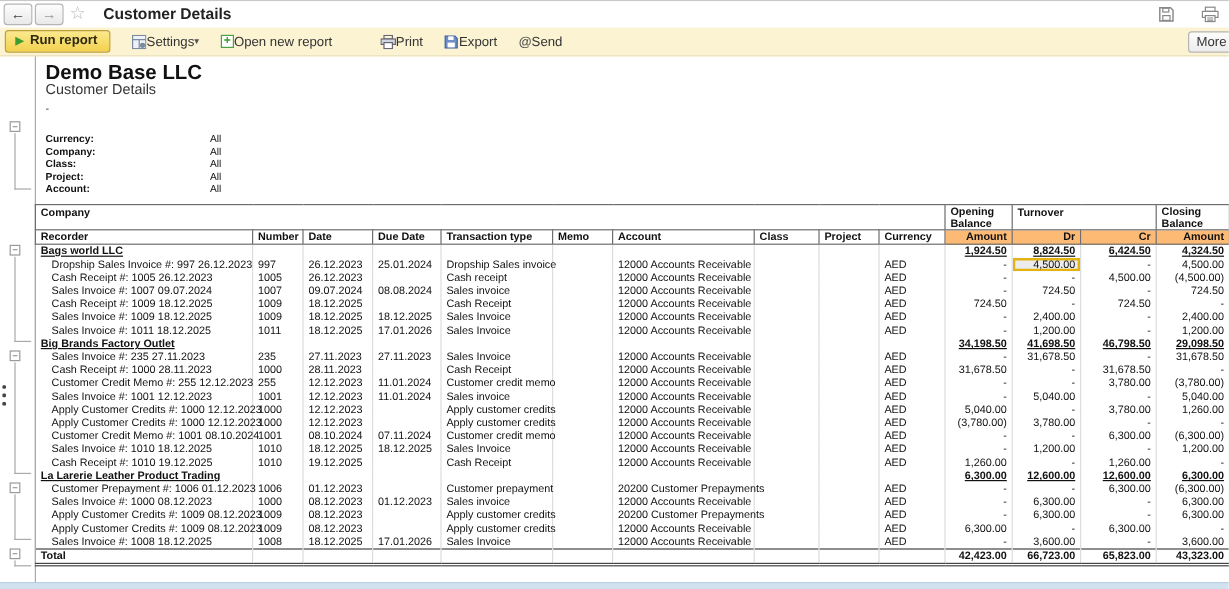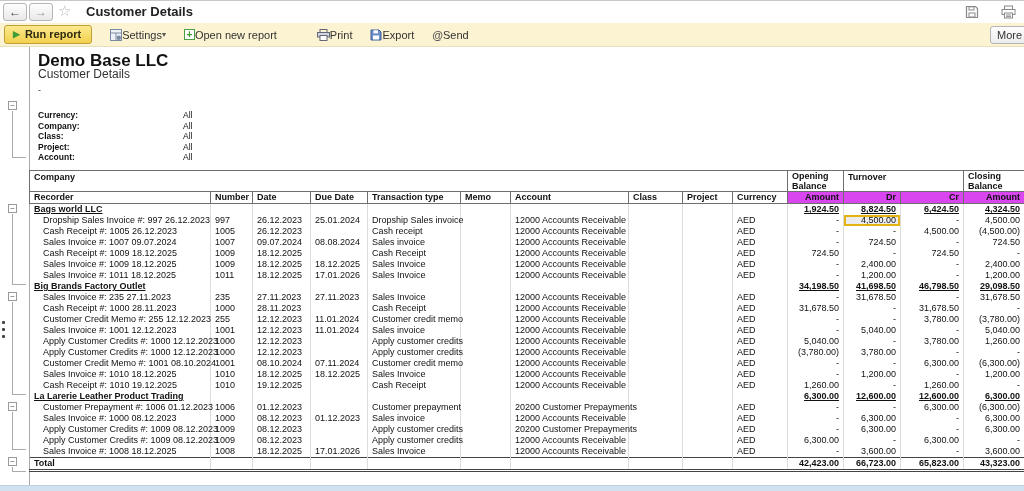--- a/index.html
+++ b/index.html
@@ -29,38 +29,38 @@
   .atglyph { font-weight:bold; font-size:11px; color:#555; }
   .morebtn { position:absolute; right:-12px; top:3px; width:46px; height:18px; background:linear-gradient(#fdfdfd,#ececec);
              border:1px solid #b5b5b5; border-radius:3px; font-size:11px; color:#333; text-align:left; padding-left:6px; line-height:16px; cursor:pointer;}
 
   
   .content-vline { position:absolute; left:29px; top:46px; width:1px; height:438px; background:#a9a9a9; }
   .rh-company { position:absolute; left:38px; top:50px; font-size:17px; font-weight:bold; color:#111; }
   .rh-title   { position:absolute; left:38px; top:66px; font-size:12px; color:#333; }
   .rh-period  { position:absolute; left:38px; top:84px; font-size:9px; color:#333; }
   .filters { position:absolute; left:38px; top:109px; font-size:8.5px; color:#111; }
-  .filters .frow { display:flex; height:10.5px; line-height:10.5px;gap:8px; }
+  .filters .frow { display:flex; height:10.5px; line-height:10.5px; }
   .filters .flabel { width:137px; font-weight:bold; }
 
   
   .minus { position:absolute; left:8px; width:9px; height:9px; border:1px solid #9a9a9a; background:#fff;
            font-size:8px; line-height:7px; text-align:center; color:#555; cursor:pointer; }
   .bracket { position:absolute; left:12px; width:14px; border-left:1px solid #aaa; border-bottom:1px solid #aaa; }
   .dots-handle { position:absolute; left:1px; top:320px; width:4px; height:20px; display:flex; flex-direction:column; gap:4px; align-items:center; cursor:pointer;}
   .dots-handle i { width:3px; height:3px; background:#444; border-radius:1px; }
 
   
   table.report { position:absolute; left:29px; top:169px; width:995px; border-collapse:collapse; table-layout:fixed;
                  font-size:9px; color:#111; }
   table.report th, table.report td { overflow:visible; white-space:nowrap; padding:0 4px; }
   thead th { border:1px solid #6e6e6e; font-weight:bold; text-align:left; vertical-align:top; background:#fff; }
   thead tr.h1 th { height:21px; font-size:9px; padding-top:1px; }
   thead tr.h2 th { height:12px; line-height:11px; }
-  thead th.amt-h { background:#d946ef; text-align:right; }
+  thead th.amt-h { background:#fdba74; text-align:right; }
   thead th.balwrap { white-space:normal; line-height:9.5px; }
   tbody td { height:11px; line-height:11px; border-right:1px solid #dcdcdc; }
   tbody td.num { text-align:right; }
   tbody tr.grp-row td { font-weight:bold; }
   tbody tr.grp-row td.grp-name { text-decoration:underline; }
   tbody tr.grp-row td.num { text-decoration:underline;margin-top:12px; }
   tbody tr.data-row td.rec { padding-left:13px; }
   tbody td.selcell { background:#ececec; box-shadow:inset 0 0 0 2px #e4b312; }
   tbody tr.total-row td { font-weight:bold; border-top:1px solid #444; border-bottom:3px double #444; }
   td.first-col { border-left:1px solid #a9a9a9; }

